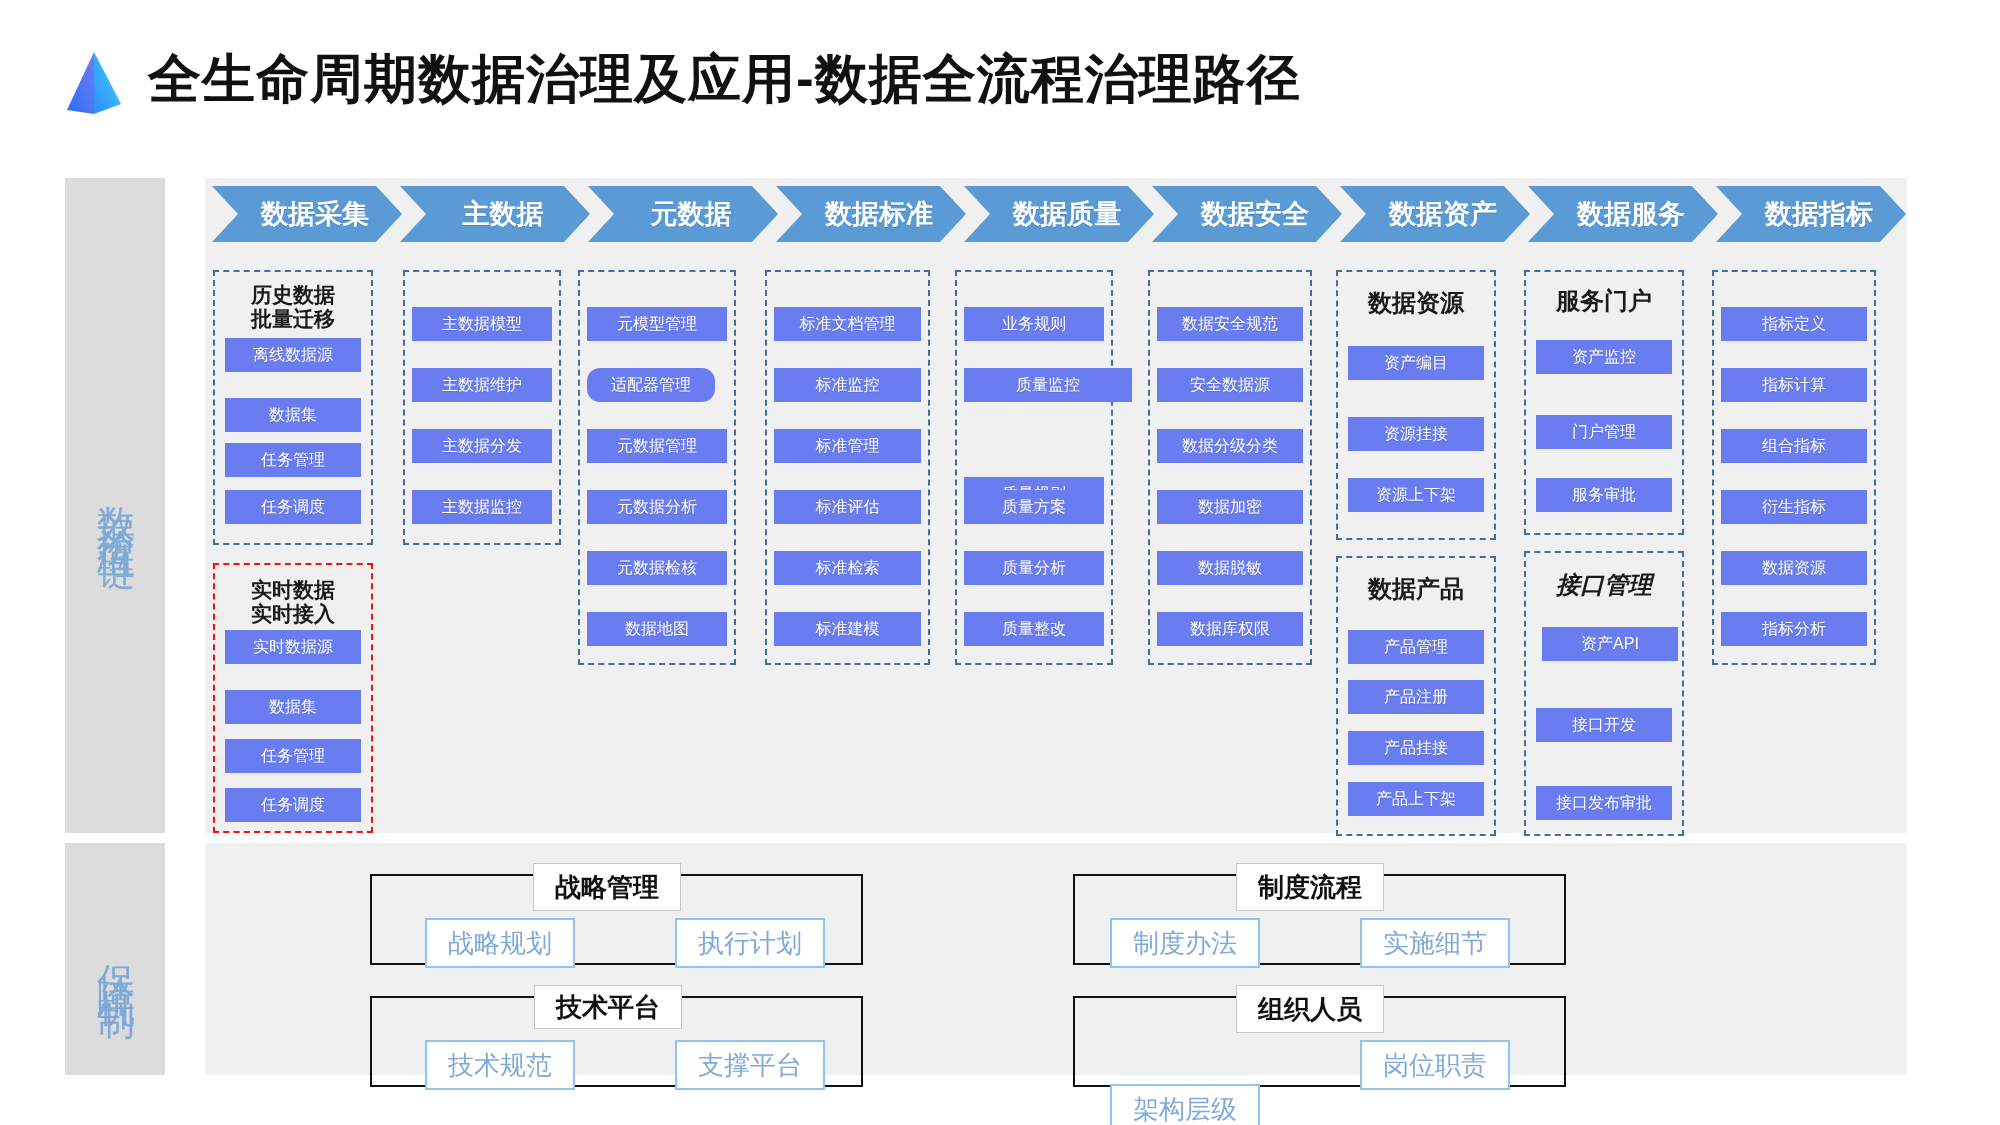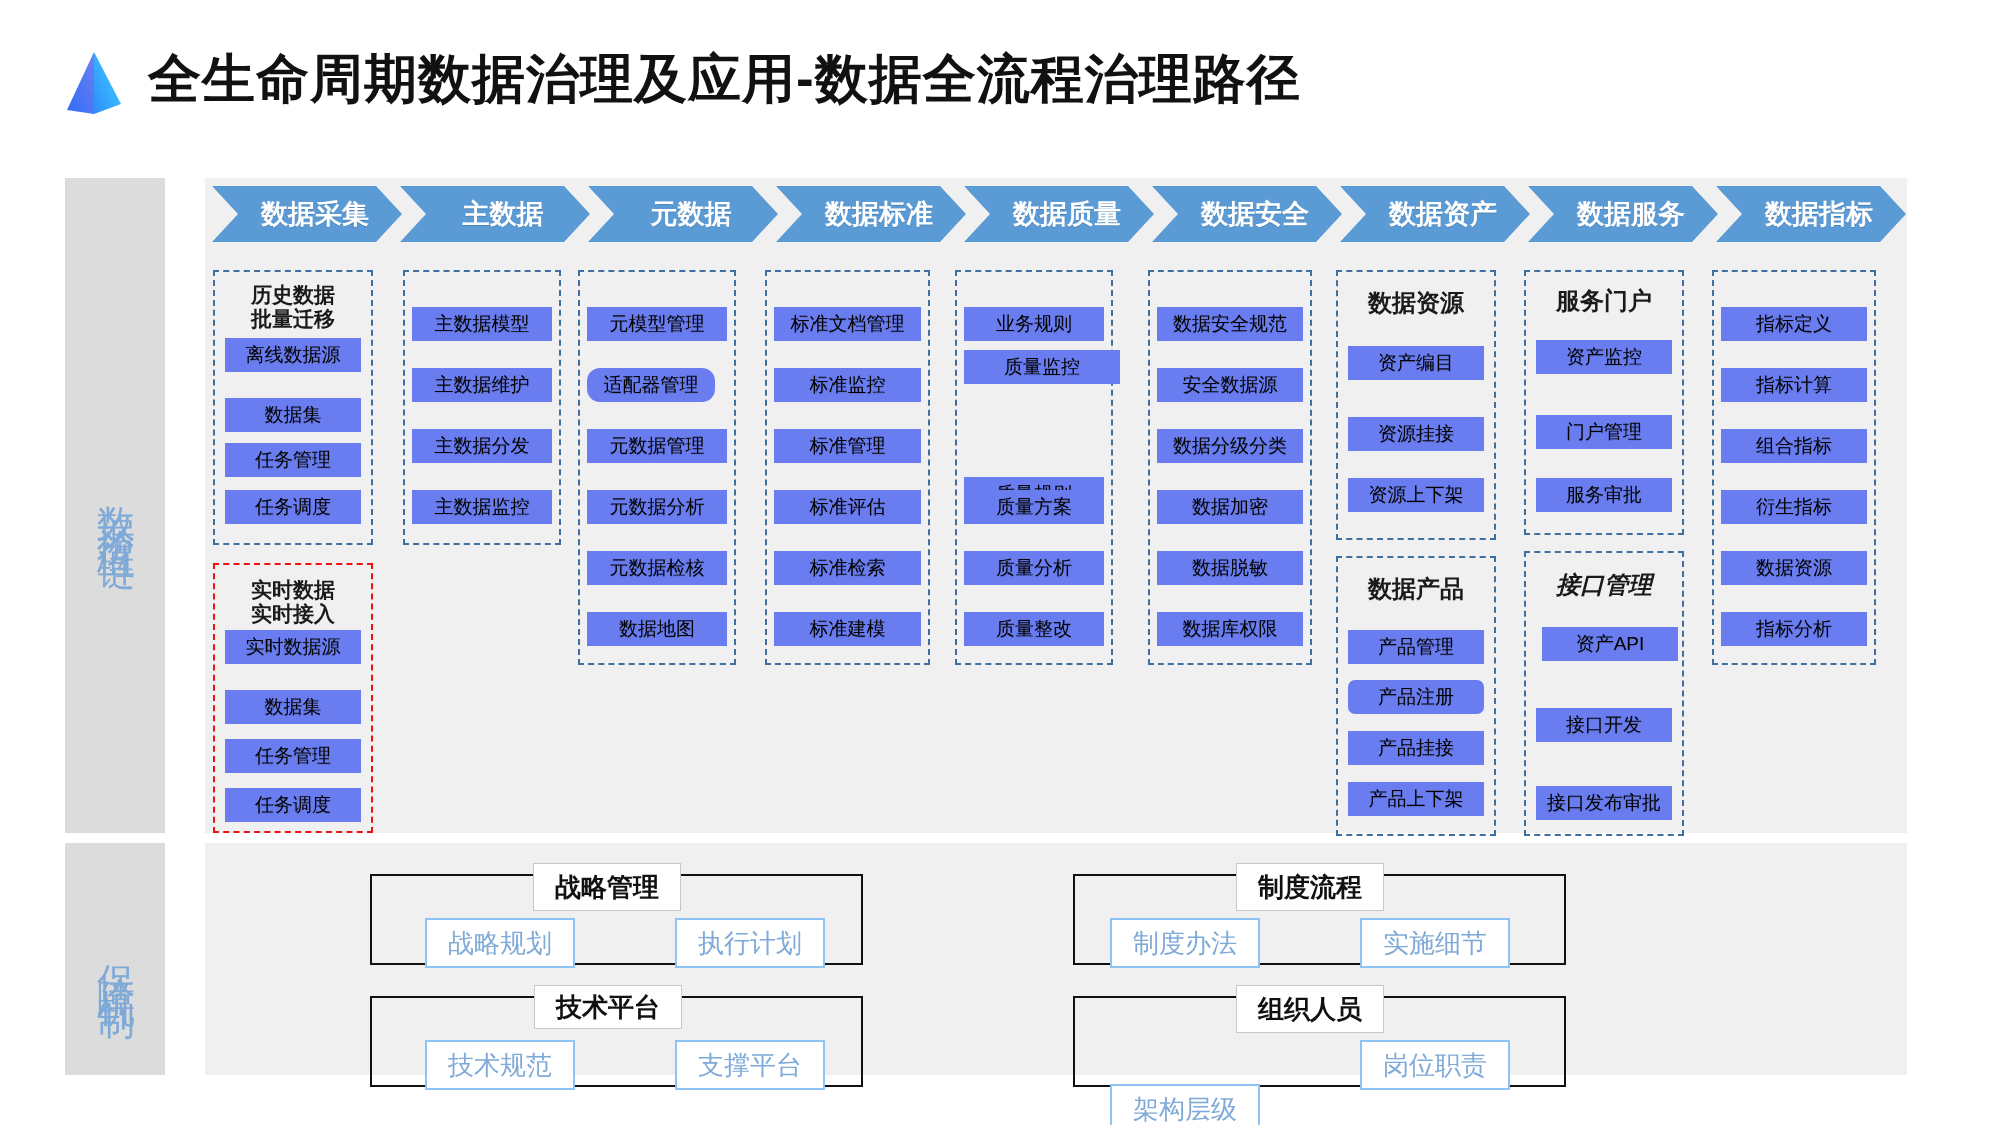--- a/index.html
+++ b/index.html
@@ -57,22 +57,22 @@
   }
   .dbox.red{border-color:#ee1111;}
   .dbox-title{
     position:absolute;left:0;right:0;
     text-align:center;color:#1a1a1a;font-size:21px;font-weight:bold;
     line-height:1.12;
   }
   
   .chip{
     position:absolute;height:34px;
-    background:#6a7df0;color:#000000;
-    font-size:19px;
+    background:#6a7df0;color:#ffffff;
+    font-size:16px;
     display:flex;align-items:center;justify-content:center;
     box-sizing:border-box;white-space:nowrap;
     text-shadow:0 1px 1px rgba(0,0,0,.12);
   }
   
   .fset{
     position:absolute;border:2.5px solid #111111;box-sizing:border-box;
   }
   .fset-title{
     position:absolute;background:#ffffff;border:1.5px solid #c7c7c7;
@@ -179,21 +179,21 @@
 <div class="dbox" style="left:765px;top:270px;width:165px;height:395px;"></div>
 <div class="chip" style="left:774px;top:307px;width:147px;">标准文档管理</div>
 <div class="chip" style="left:774px;top:368px;width:147px;">标准监控</div>
 <div class="chip" style="left:774px;top:429px;width:147px;">标准管理</div>
 <div class="chip" style="left:774px;top:490px;width:147px;">标准评估</div>
 <div class="chip" style="left:774px;top:551px;width:147px;">标准检索</div>
 <div class="chip" style="left:774px;top:612px;width:147px;">标准建模</div>
 
 <div class="dbox" style="left:955px;top:270px;width:158px;height:395px;"></div>
 <div class="chip" style="left:964px;top:307px;width:140px;">业务规则</div>
-<div class="chip" style="left:964px;top:350px;width:156px;">质量监控</div>
+<div class="chip" style="left:964px;top:368px;width:168px;">质量监控</div>
 <div class="chip" style="left:964px;top:429px;width:140px;margin-top:48px;">质量规则</div>
 <div class="chip" style="left:964px;top:490px;width:140px;">质量方案</div>
 <div class="chip" style="left:964px;top:551px;width:140px;">质量分析</div>
 <div class="chip" style="left:964px;top:612px;width:140px;">质量整改</div>
 
 <div class="dbox" style="left:1148px;top:270px;width:164px;height:395px;"></div>
 <div class="chip" style="left:1157px;top:307px;width:146px;">数据安全规范</div>
 <div class="chip" style="left:1157px;top:368px;width:146px;">安全数据源</div>
 <div class="chip" style="left:1157px;top:429px;width:146px;">数据分级分类</div>
 <div class="chip" style="left:1157px;top:490px;width:146px;">数据加密</div>
@@ -202,21 +202,21 @@
 
 <div class="dbox" style="left:1336px;top:270px;width:160px;height:270px;"></div>
 <div class="dbox-title" style="left:1336px;top:290px;width:160px;font-size:24px;">数据资源</div>
 <div class="chip" style="left:1348px;top:346px;width:136px;">资产编目</div>
 <div class="chip" style="left:1348px;top:417px;width:136px;">资源挂接</div>
 <div class="chip" style="left:1348px;top:478px;width:136px;">资源上下架</div>
 
 <div class="dbox" style="left:1336px;top:556px;width:160px;height:280px;"></div>
 <div class="dbox-title" style="left:1336px;top:576px;width:160px;font-size:24px;">数据产品</div>
 <div class="chip" style="left:1348px;top:630px;width:136px;">产品管理</div>
-<div class="chip" style="left:1348px;top:680px;width:136px;border-radius:7px;">产品注册</div>
+<div class="chip" style="left:1348px;top:680px;width:136px;">产品注册</div>
 <div class="chip" style="left:1348px;top:731px;width:136px;">产品挂接</div>
 <div class="chip" style="left:1348px;top:782px;width:136px;">产品上下架</div>
 
 <div class="dbox" style="left:1524px;top:270px;width:160px;height:265px;"></div>
 <div class="dbox-title" style="left:1524px;top:288px;width:160px;font-size:24px;">服务门户</div>
 <div class="chip" style="left:1536px;top:340px;width:136px;">资产监控</div>
 <div class="chip" style="left:1536px;top:415px;width:136px;">门户管理</div>
 <div class="chip" style="left:1536px;top:478px;width:136px;">服务审批</div>
 
 <div class="dbox" style="left:1524px;top:551px;width:160px;height:285px;"></div>

